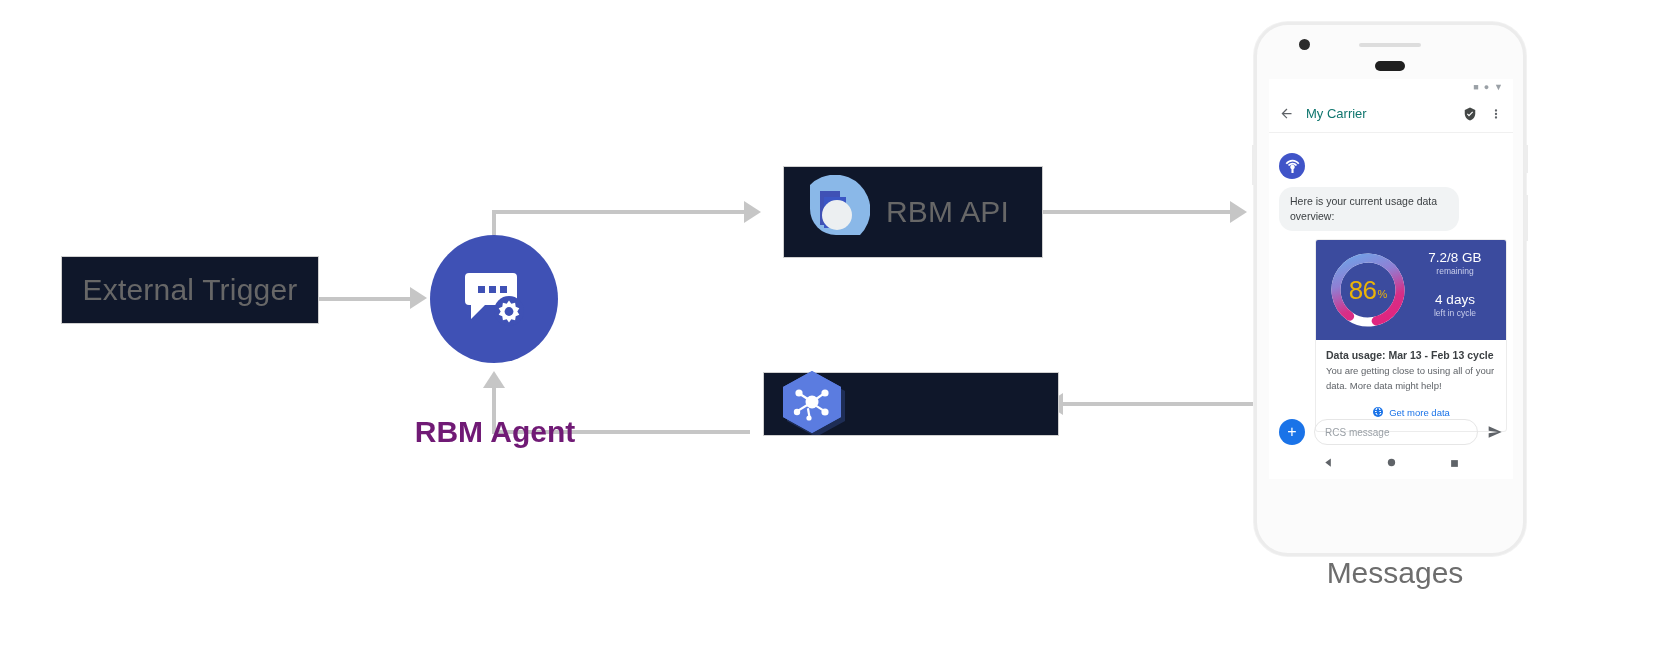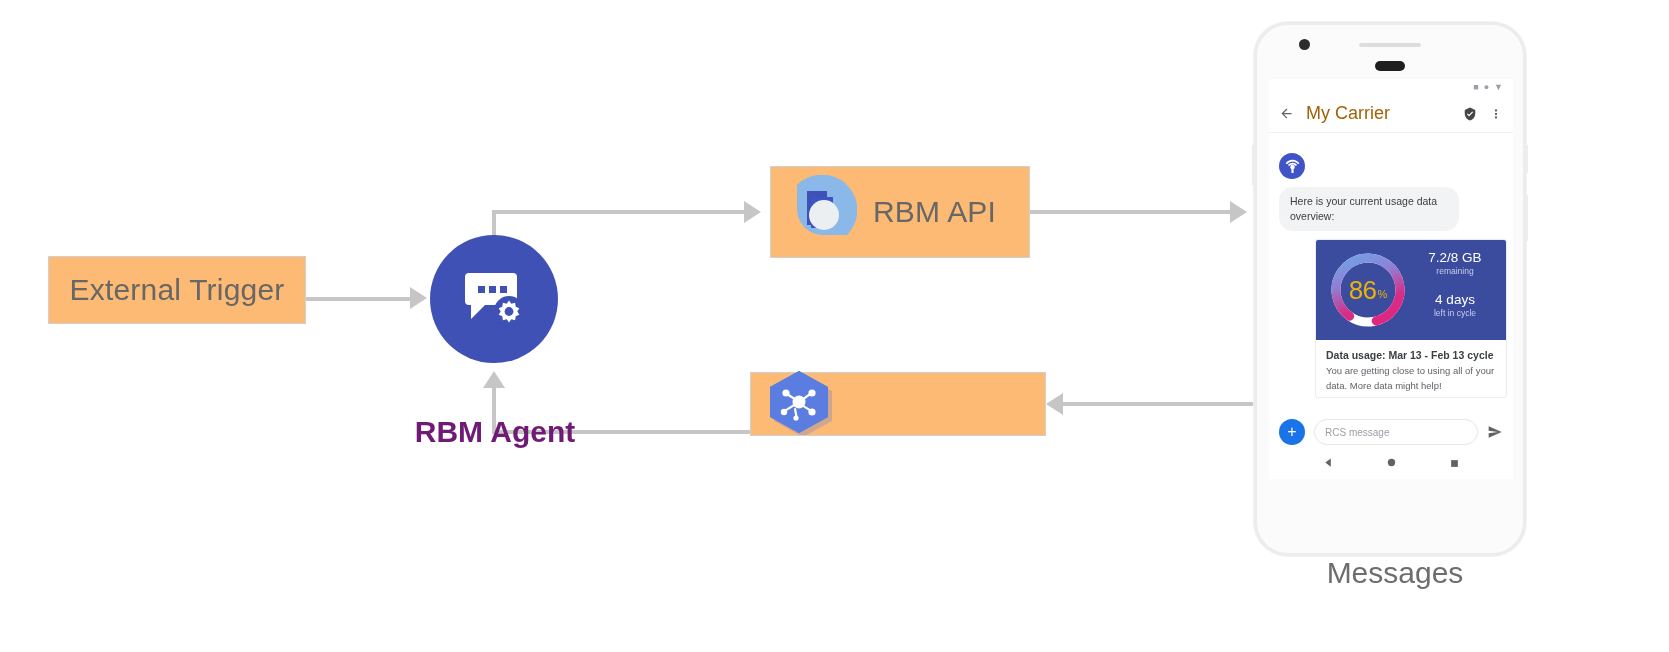--- a/index.html
+++ b/index.html
@@ -9,24 +9,25 @@
     background: #ffffff;
     font-family: "Liberation Sans", sans-serif;
     overflow: hidden;
   }
   #stage { position: relative; width: 1669px; height: 652px; background:#fff; }
 
   
   .node-box {
     position: absolute;
     border: 1.5px solid #d0d0d0;
-    background: #fdba74;
+    background: #0f172a;
     display: flex;
     align-items: center;
     justify-content: center;
+    margin-left: 13px;
   }
   .node-label {
     color: #676767;
     font-weight: 300;
     letter-spacing: .2px;
     white-space: nowrap;
   }
 
   
   #external-trigger { left: 48px; top: 256px; width: 258px; height: 68px; }
@@ -100,21 +101,21 @@
     height: 16px; display:flex; align-items:center; justify-content:flex-end;
     gap: 5px; padding: 0 10px 0 0;
   }
   .status-glyph { color: #9aa0a6; font-size: 9px; line-height: 1; }
 
   
   #phone-app-bar {
     height: 38px; display:flex; align-items:center; gap: 12px; padding: 0 10px;
     border-bottom: 1px solid #f0f0f0; background: #fff;
   }
-  #app-bar-title { font-size: 18px; color: #a16207; flex: 1; font-weight: 400; }
+  #app-bar-title { font-size: 13px; color: #0f766e; flex: 1; font-weight: 400; }
   .appbar-icon { color:#5f6368; display:flex; align-items:center; }
 
   
   #conversation { padding: 18px 10px 0 10px; }
   #incoming-row { display:flex; align-items:flex-start; gap: 8px; flex-direction: column; }
   #agent-avatar {
     width: 26px; height: 26px; border-radius: 50%; background:#4054c8;
     display:flex; align-items:center; justify-content:center; flex: 0 0 26px;
     margin-top: 2px;
   }
@@ -343,20 +344,29 @@
                 <div class="stat-secondary">left in cycle</div>
               </div>
             </div>
           </div>
 
           <div id="card-body">
             <div id="card-title">Data usage: Mar 13 - Feb 13 cycle</div>
             <div id="card-desc">You are getting close to using all of your data. More data might help!</div>
           </div>
 
+          <div id="card-action-row">
+            <span>
+              <svg width="12" height="12" viewBox="0 0 24 24">
+                <circle cx="12" cy="12" r="10" fill="#1a73e8"></circle>
+                <path fill="#ffffff" d="M12 3.2c-1.6 1.3-2.4 3.1-2.6 5h-3A7.9 7.9 0 0 1 12 3.2zM6 10.2h3.3c-.05.6-.05 1.2 0 1.8H6.1a8 8 0 0 1-.1-1.8zm.5 3.6h3c.3 1.9 1 3.6 2.5 4.9a7.9 7.9 0 0 1-5.5-4.9zm7.1 4.9c1.5-1.3 2.2-3 2.5-4.9h3a7.9 7.9 0 0 1-5.5 4.9zM18 12h-3.3c.05-.6.05-1.2 0-1.8H17.9c.1.6.1 1.2.1 1.8zm-.5-3.8h-3c-.2-1.9-1-3.7-2.6-5a7.9 7.9 0 0 1 5.6 5z"></path>
+              </svg>
+            </span>
+            <span id="card-action-label">Get more data</span>
+          </div>
         </div>
       </div>
 
       <div id="composer">
         <div id="composer-plus">+</div>
         <div id="composer-input">
           <span>RCS message</span>
         </div>
         <span id="composer-send">
           <svg width="16" height="16" viewBox="0 0 24 24">

